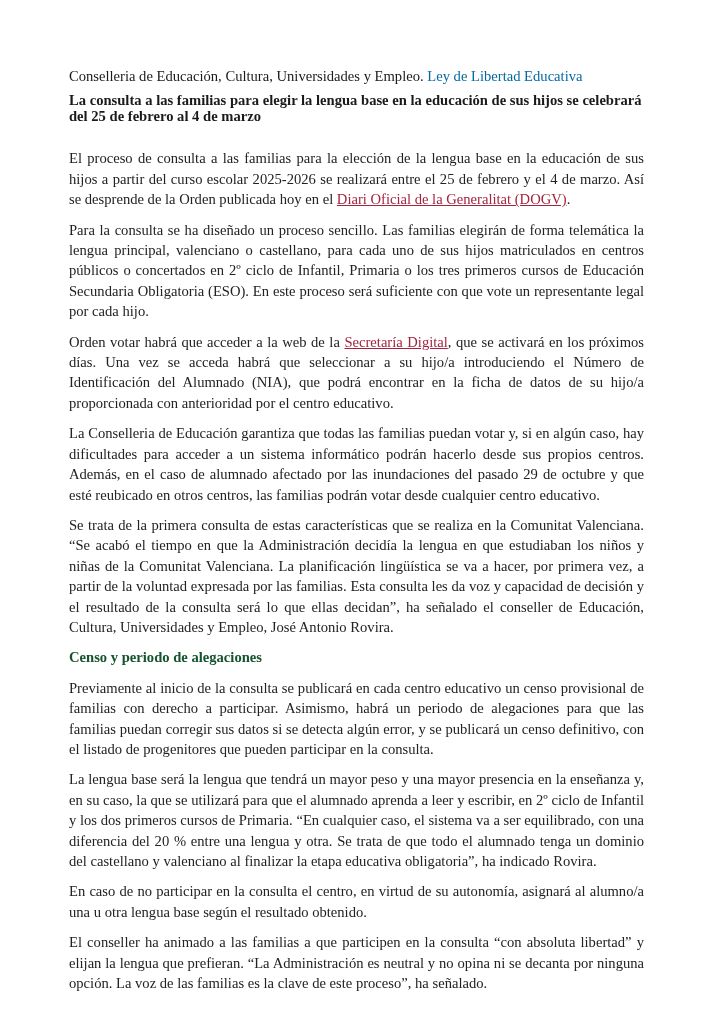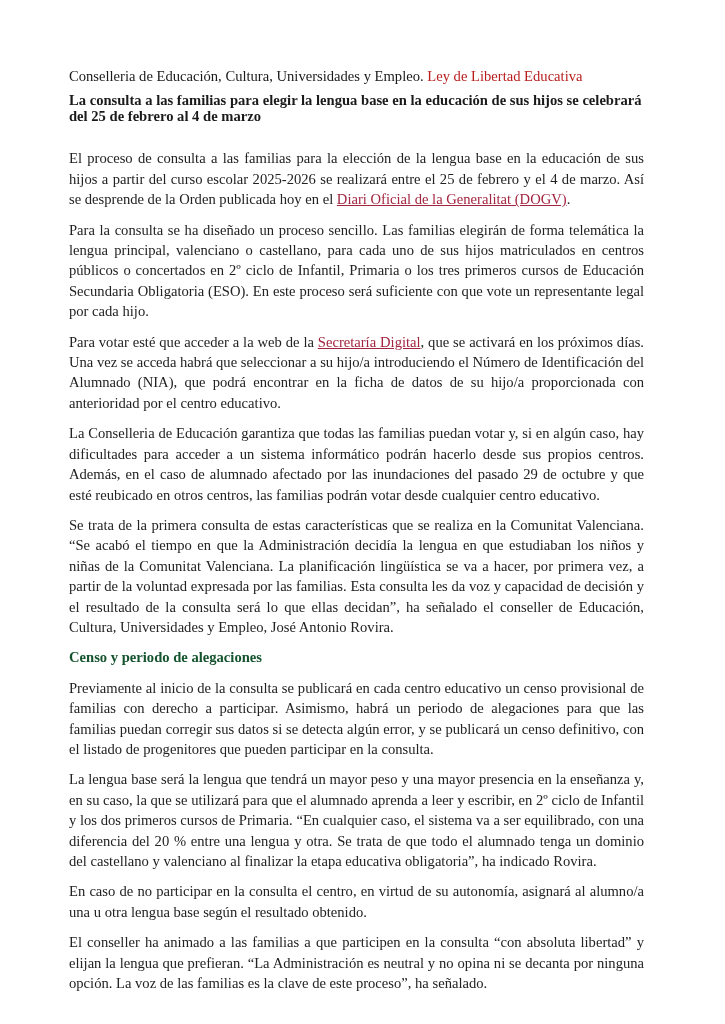--- a/index.html
+++ b/index.html
@@ -9,21 +9,21 @@
     left: 69px;
     top: 66px;
     width: 587px;
     font-family: "Liberation Serif", serif;
     font-size: 14.6px;
     line-height: 20.4px;
     color: #222222;
   }
   .header-line { margin: 0 0 6px 0; }
   .org { font-weight: normal; color: #1a1a1a; }
-  .subtitle { color: #b91c1c; }
+  .subtitle { color: #0369a1; }
   .headline {
     font-weight: bold;
     color: #1a1a1a;
     margin: 0 0 24px 0;
     line-height: 16px;
   }
   p.body {
     margin: 0 12px 10px 0;
     text-align: justify;
   }
@@ -46,21 +46,21 @@
     <span class="org">Conselleria de Educación, Cultura, Universidades y Empleo.</span>
     <span class="subtitle">Ley de Libertad Educativa</span>
   </div>
 
   <div class="headline">La consulta a las familias para elegir la lengua base en la educación de sus hijos se celebrará del 25 de febrero al 4 de marzo</div>
 
   <p class="body"><span>El proceso de consulta a las familias para la elección de la lengua base en la educación de sus hijos a partir del curso escolar 2025-2026 se realizará entre el 25 de febrero y el 4 de marzo. Así se desprende de la Orden publicada hoy en el </span><a class="link">Diari Oficial de la Generalitat (DOGV)</a><span>.</span></p>
 
   <p class="body">Para la consulta se ha diseñado un proceso sencillo. Las familias elegirán de forma telemática la lengua principal, valenciano o castellano, para cada uno de sus hijos matriculados en centros públicos o concertados en 2º ciclo de Infantil, Primaria o los tres primeros cursos de Educación Secundaria Obligatoria (ESO). En este proceso será suficiente con que vote un representante legal por cada hijo.</p>
 
-  <p class="body"><span>Para votar esté que acceder a la web de la </span><a class="link">Secretaría Digital</a><span>, que se activará en los próximos días. Una vez se acceda habrá que seleccionar a su hijo/a introduciendo el Número de Identificación del Alumnado (NIA), que podrá encontrar en la ficha de datos de su hijo/a proporcionada con anterioridad por el centro educativo.</span></p>
+  <p class="body"><span>Orden votar habrá que acceder a la web de la </span><a class="link">Secretaría Digital</a><span>, que se activará en los próximos días. Una vez se acceda habrá que seleccionar a su hijo/a introduciendo el Número de Identificación del Alumnado (NIA), que podrá encontrar en la ficha de datos de su hijo/a proporcionada con anterioridad por el centro educativo.</span></p>
 
   <p class="body">La Conselleria de Educación garantiza que todas las familias puedan votar y, si en algún caso, hay dificultades para acceder a un sistema informático podrán hacerlo desde sus propios centros. Además, en el caso de alumnado afectado por las inundaciones del pasado 29 de octubre y que esté reubicado en otros centros, las familias podrán votar desde cualquier centro educativo.</p>
 
   <p class="body">Se trata de la primera consulta de estas características que se realiza en la Comunitat Valenciana. “Se acabó el tiempo en que la Administración decidía la lengua en que estudiaban los niños y niñas de la Comunitat Valenciana. La planificación lingüística se va a hacer, por primera vez, a partir de la voluntad expresada por las familias. Esta consulta les da voz y capacidad de decisión y el resultado de la consulta será lo que ellas decidan”, ha señalado el conseller de Educación, Cultura, Universidades y Empleo, José Antonio Rovira.</p>
 
   <div class="section-heading">Censo y periodo de alegaciones</div>
 
   <p class="body">Previamente al inicio de la consulta se publicará en cada centro educativo un censo provisional de familias con derecho a participar. Asimismo, habrá un periodo de alegaciones para que las familias puedan corregir sus datos si se detecta algún error, y se publicará un censo definitivo, con el listado de progenitores que pueden participar en la consulta.</p>
 
   <p class="body">La lengua base será la lengua que tendrá un mayor peso y una mayor presencia en la enseñanza y, en su caso, la que se utilizará para que el alumnado aprenda a leer y escribir, en 2º ciclo de Infantil y los dos primeros cursos de Primaria. “En cualquier caso, el sistema va a ser equilibrado, con una diferencia del 20 % entre una lengua y otra. Se trata de que todo el alumnado tenga un dominio del castellano y valenciano al finalizar la etapa educativa obligatoria”, ha indicado Rovira.</p>

